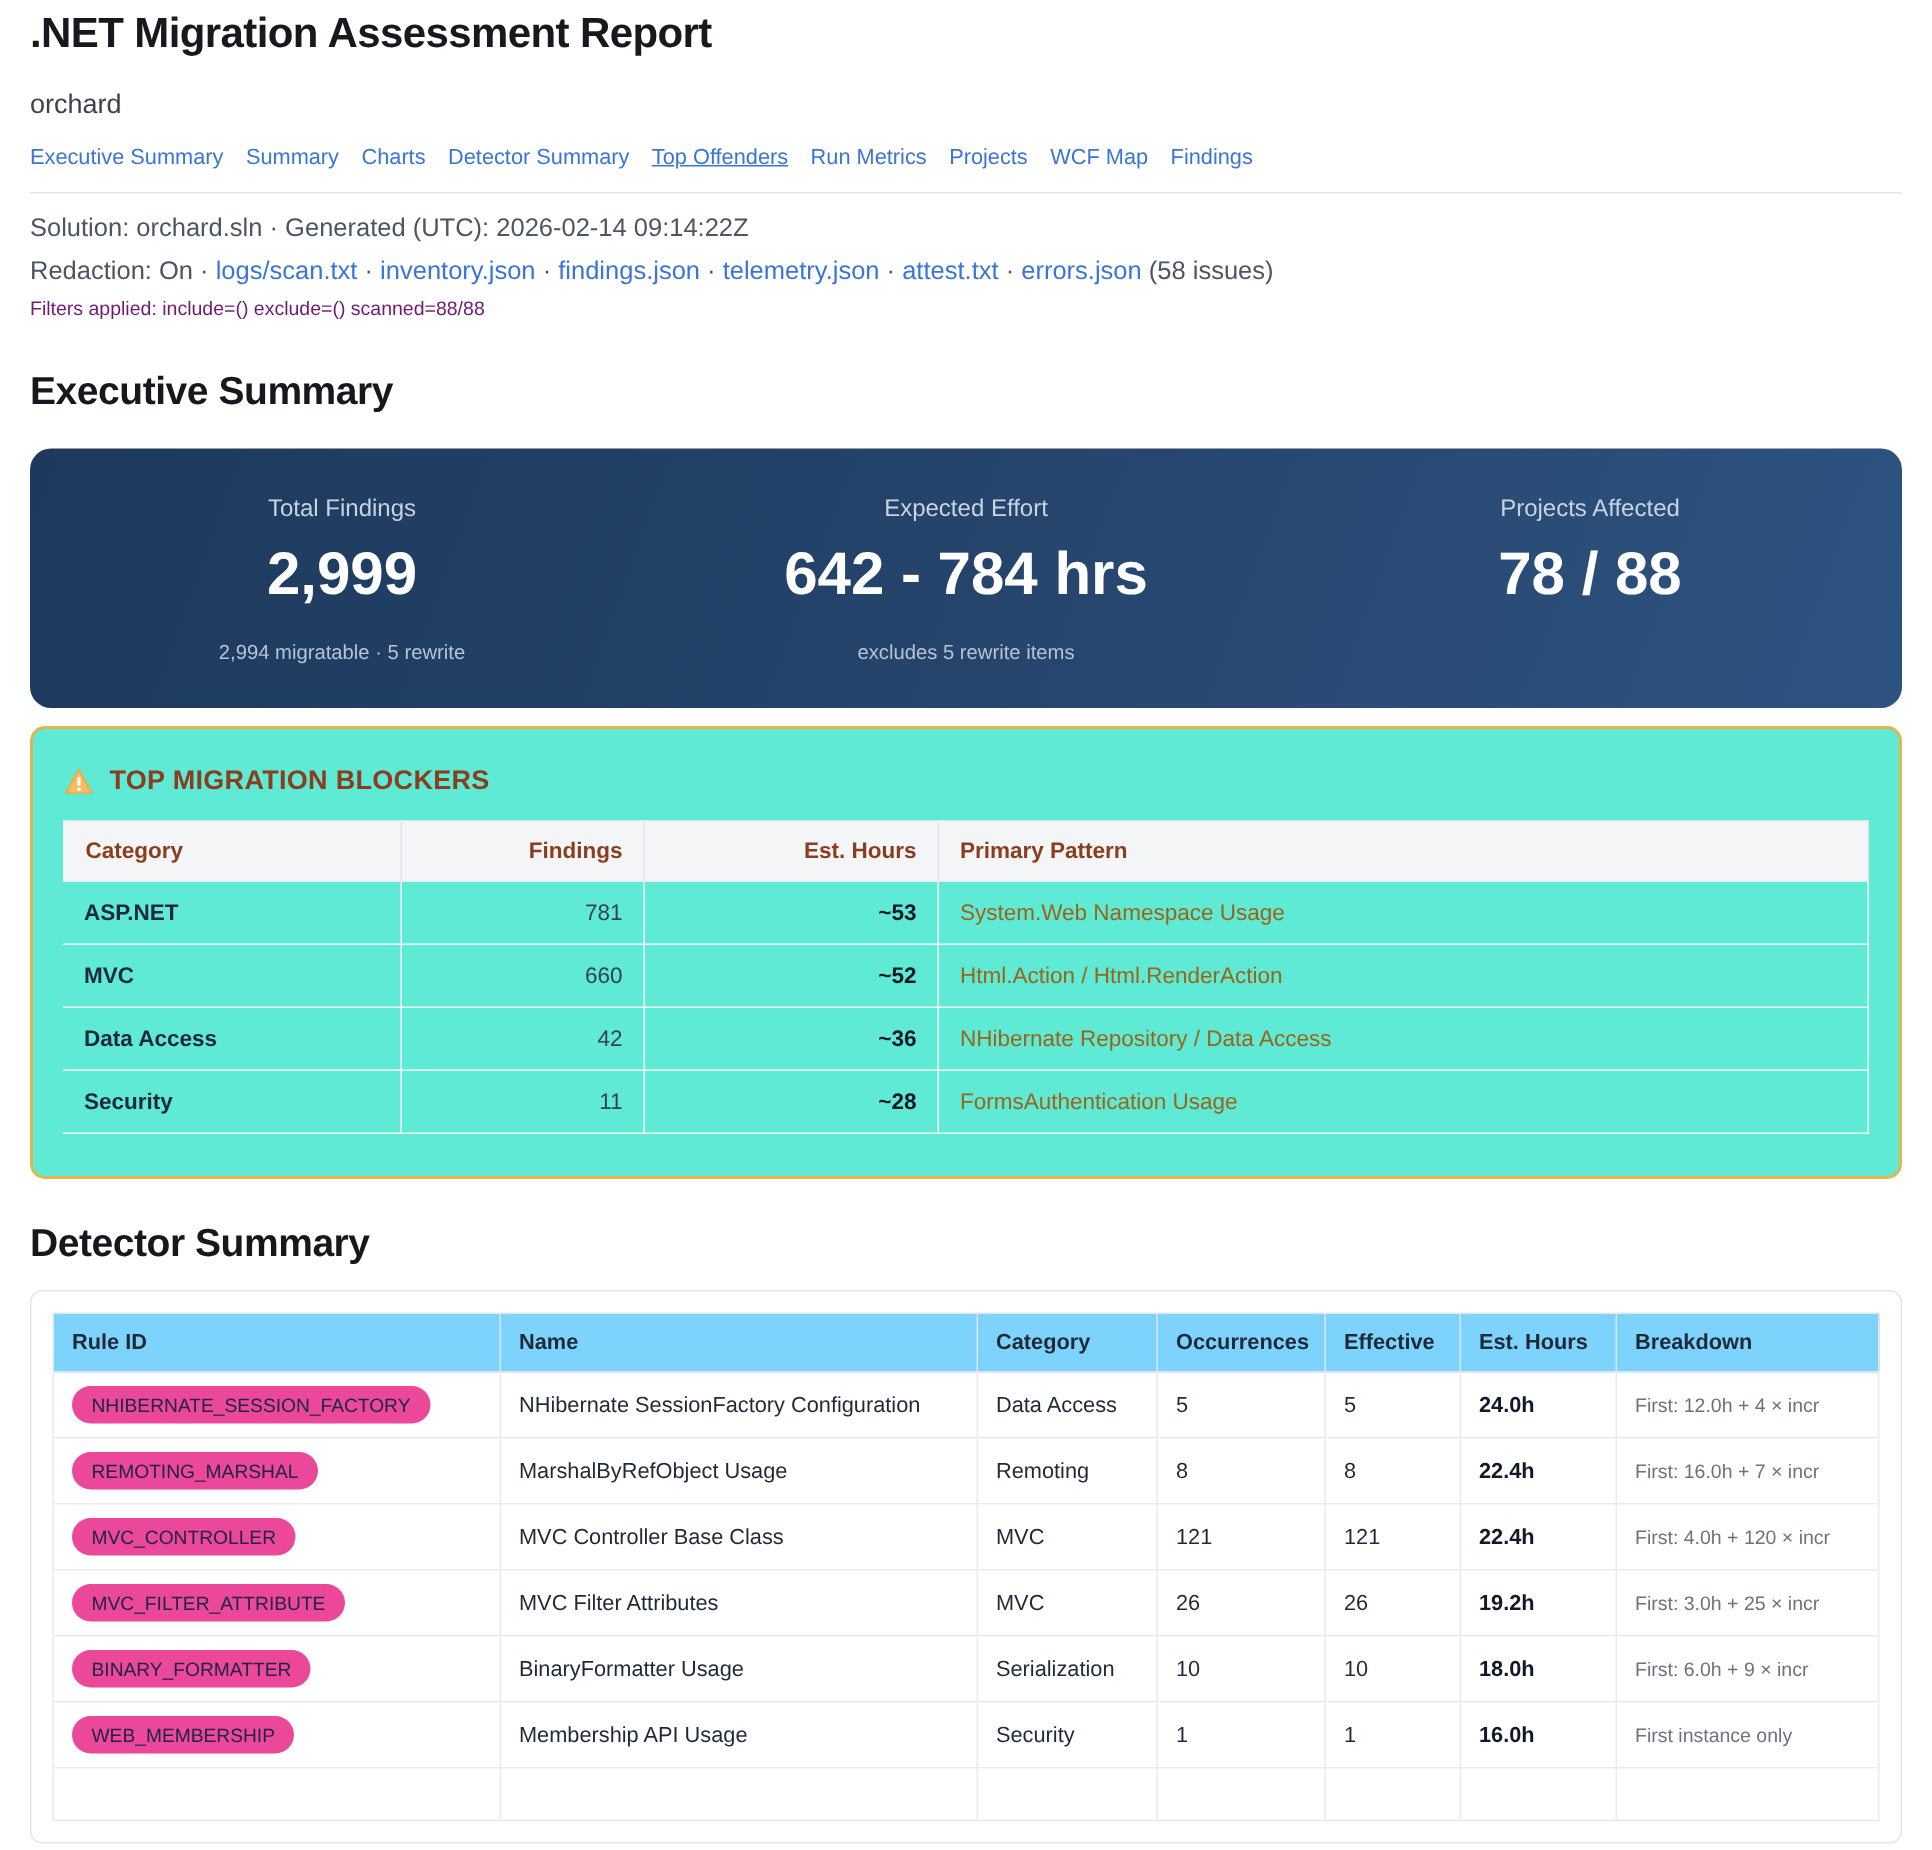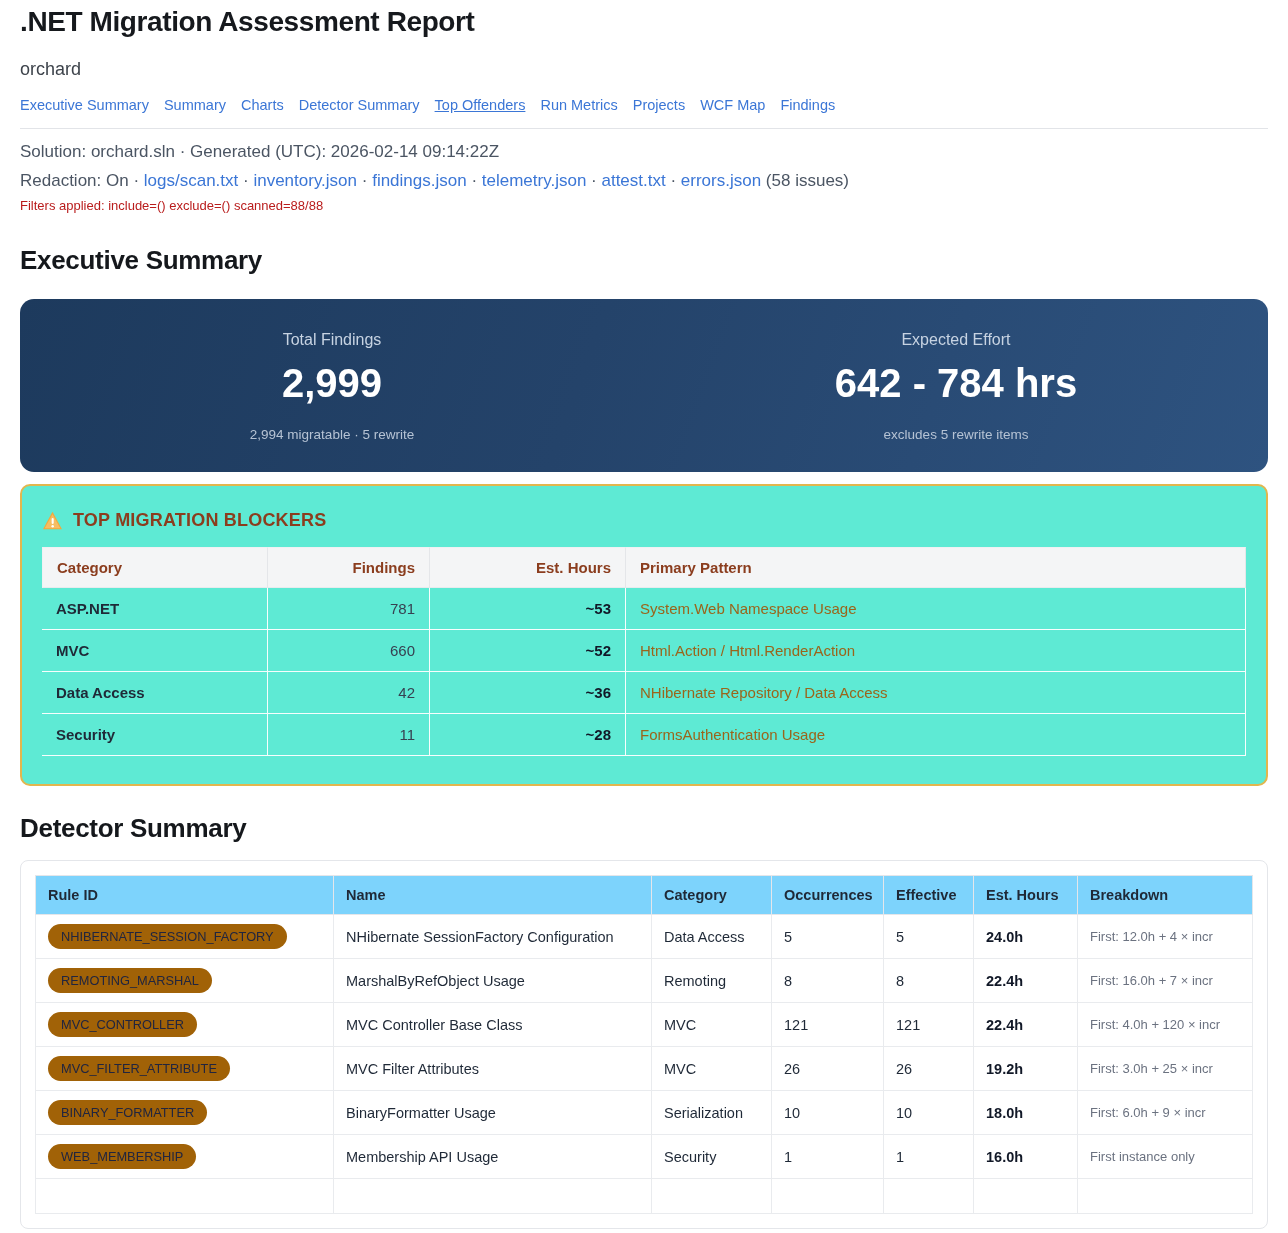--- a/index.html
+++ b/index.html
@@ -18,21 +18,21 @@
   nav.top-nav a { color: #3b76d6; text-decoration: none; margin-right: 15px; }
   nav.top-nav a.active { text-decoration: underline; }
   .nav-rule { margin-top: 15px; border: 0; border-top: 1px solid #e2e4e8; }
 
   
   .meta-line1 { margin-top: 13px; font-size: 17px; color: #4b5563; }
   .meta-line2 { margin-top: 9px; font-size: 17px; color: #4b5563; }
   .meta-line2 a { color: #3b76d6; text-decoration: none; }
   .meta-sep { color: #4b5563; }
   .meta-issues { color: #4b5563; }
-  .meta-line3 { margin-top: 7px; font-size: 13px; color: #b91c1c; }
+  .meta-line3 { margin-top: 7px; font-size: 13px; color: #701a75; }
 
   
   h2.section-heading { font-size: 26px; font-weight: 700; color: #15181c; letter-spacing: -0.3px; }
   h2.exec { margin-top: 32px; }
   h2.detector { margin-top: 27px; }
 
   
   .hero {
     margin-top: 23px; height: 173px; border-radius: 14px;
     background: linear-gradient(110deg, #1d3a5d 0%, #24436a 45%, #2e5380 100%);
@@ -71,21 +71,21 @@
     margin-top: 16px; background: #ffffff; border: 1px solid #e4e6ea;
     border-radius: 8px; padding: 14px; 
   }
   .detector-card table { width: 100%; border-collapse: collapse; font-size: 14.5px; table-layout: fixed; }
   .detector-card th {
     background: #7dd3fc; color: #1f2937; font-weight: 700; text-align: left;
     padding: 11px 12px; border: 1px solid #e4e6ea;
   }
   .detector-card td { padding: 9px 12px; border: 1px solid #e9ebee; color: #1f2937; vertical-align: middle; }
   .rule-pill {
-    display: inline-block; background: #a16207; border-radius: 999px;
+    display: inline-block; background: #ec4899; border-radius: 999px;
     padding: 5px 13px; font-size: 12.8px; color: #21253f; white-space: nowrap;
   }
   td.hours-cell { font-weight: 700; color: #111827; }
   td.breakdown-cell { color: #6b7280; font-size: 13px; }
 </style>
 </head>
 <body>
 
 <div class="page">
 
@@ -107,20 +107,25 @@
   <div class="hero" id="hero-banner">
       <div class="hero-stat">
         <div class="hero-label">Total Findings</div>
         <div class="hero-value">2,999</div>
         <div class="hero-sub">2,994 migratable · 5 rewrite</div>
       </div>
       <div class="hero-stat">
         <div class="hero-label">Expected Effort</div>
         <div class="hero-value">642 - 784 hrs</div>
         <div class="hero-sub">excludes 5 rewrite items</div>
+      </div>
+      <div class="hero-stat">
+        <div class="hero-label">Projects Affected</div>
+        <div class="hero-value">78 / 88</div>
+        <div class="hero-sub"></div>
       </div>
     </div>
 
   <div class="blockers">
     <div class="blockers-title">
       <svg class="warn-icon" viewBox="0 0 24 22">
         <path d="M12 1 L23 21 L1 21 Z" fill="#f2a93b"></path>
         <path d="M12 3.8 L21 20 L3 20 Z" fill="#f6bd63"></path>
         <rect x="11" y="8" width="2.4" height="7" rx="1.2" fill="#ffffff"></rect>
         <circle cx="12.2" cy="17.6" r="1.4" fill="#ffffff"></circle>

